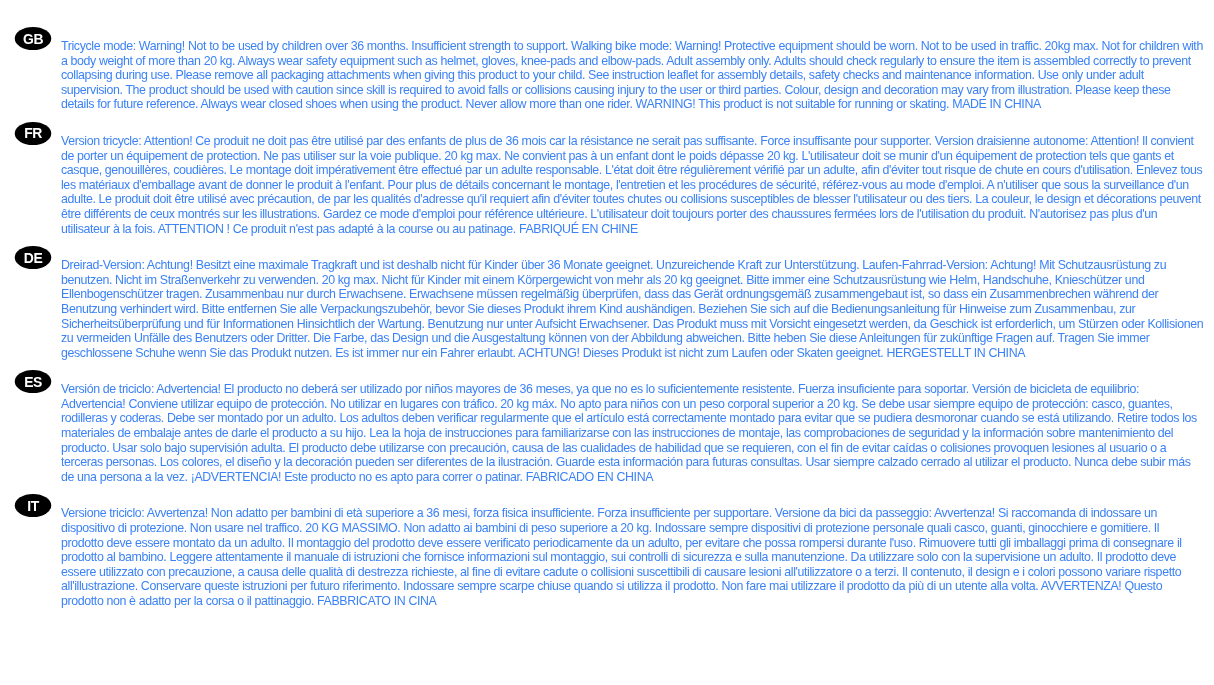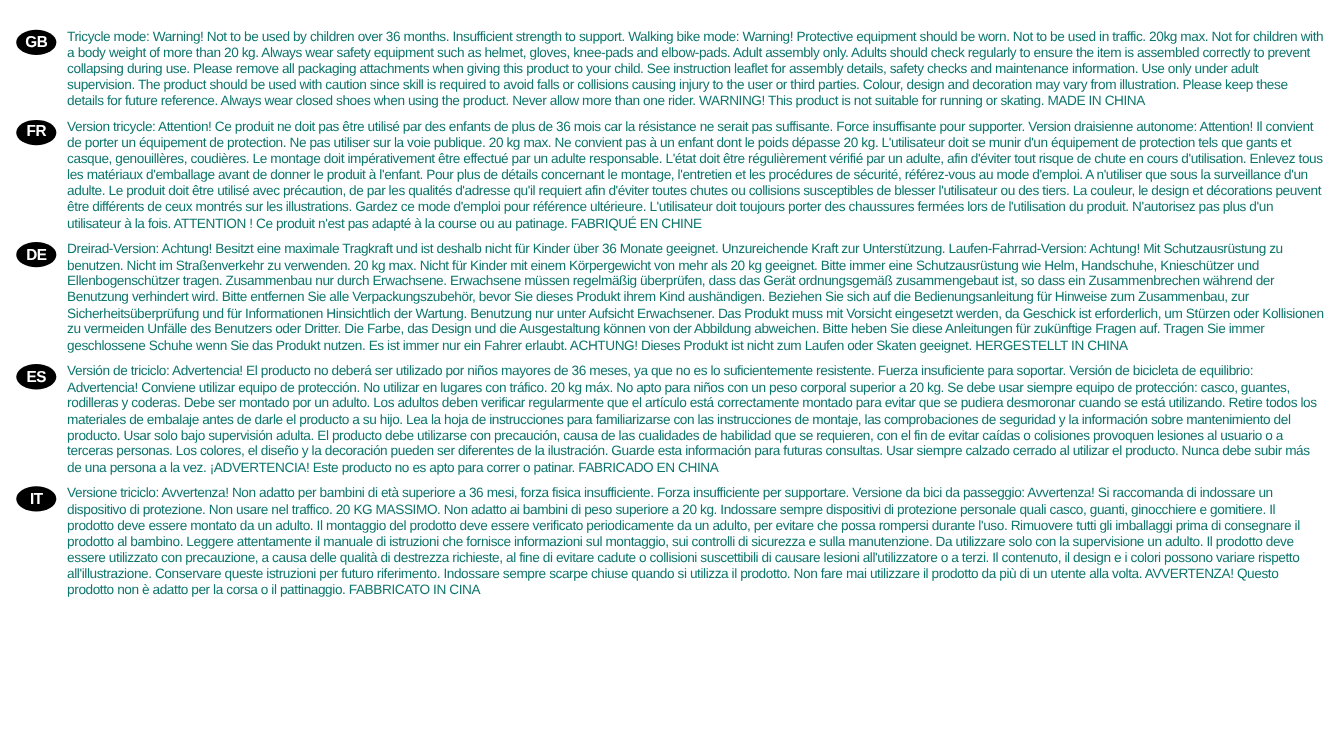--- a/index.html
+++ b/index.html
@@ -36,23 +36,23 @@
     border-radius: 50%;
     display: flex;
     align-items: center;
     justify-content: center;
     font-weight: bold;
     font-size: 14.5px;
     letter-spacing: -0.5px;
     transform: scaleX(0.96);
   }
   .warning-text {
-    margin: 0 0 0 9px;
+    margin: 13px 0 0 9px;
     flex: 1 1 auto;
-    color: #0f766e;
+    color: #3b82f6;
     font-size: 12.4px;
     line-height: 14.6px;
     letter-spacing: -0.38px;
     text-align: left;
   }
 </style>
 </head>
 <body>
 
 <div class="page">

